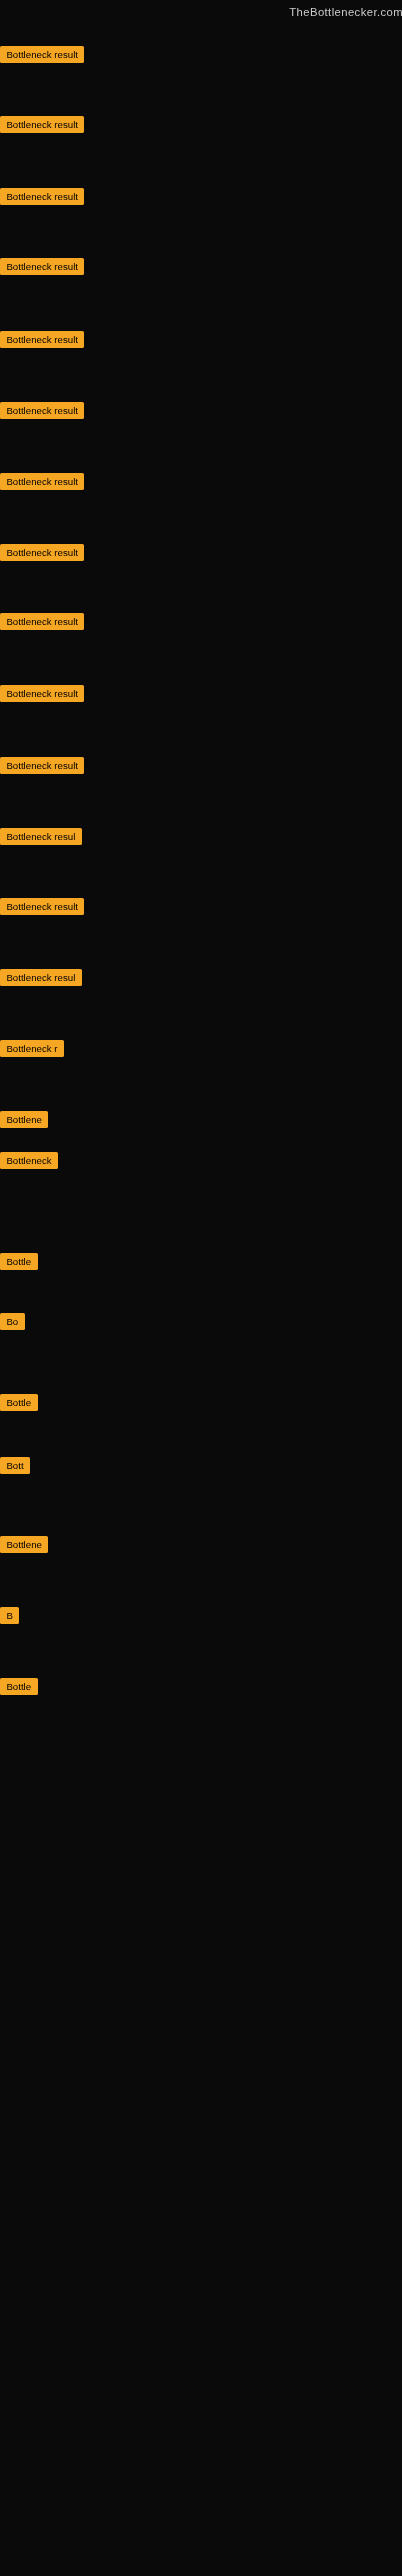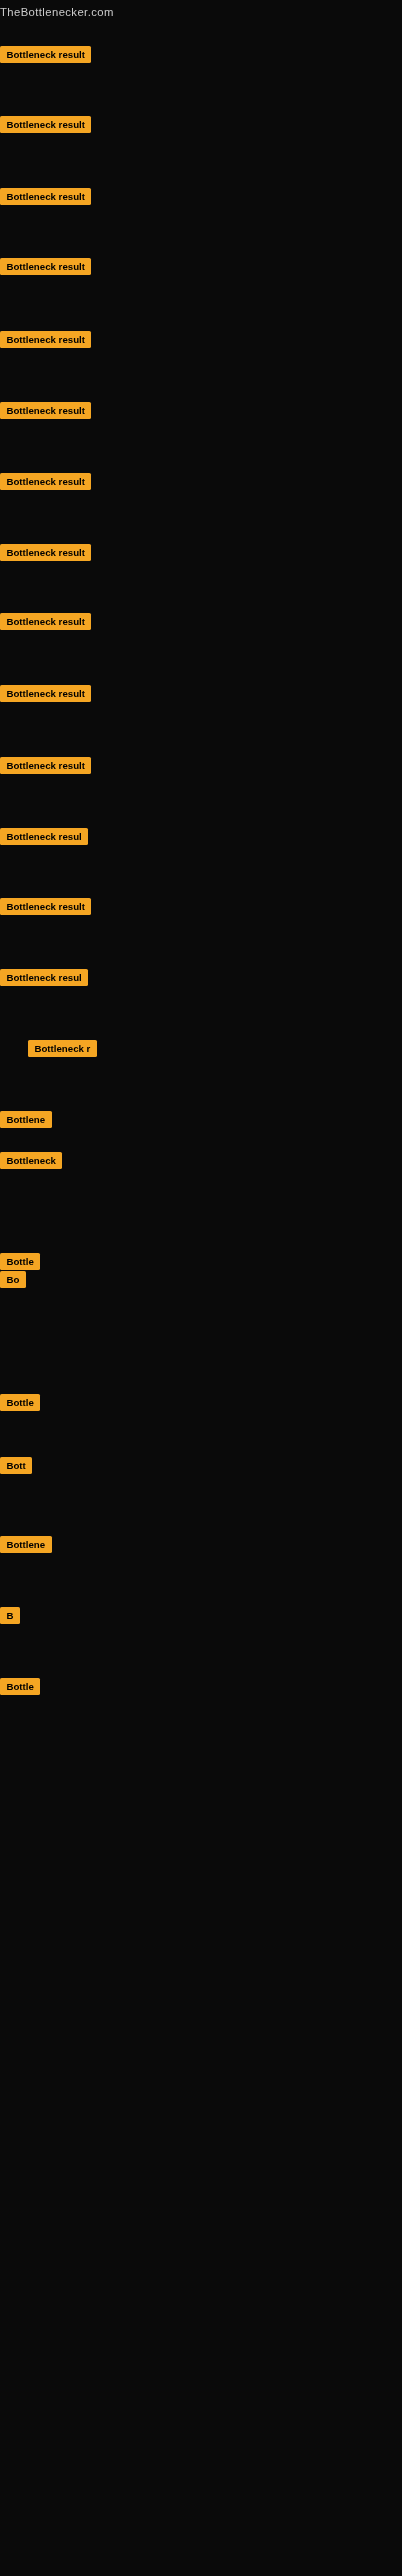--- a/index.html
+++ b/index.html
@@ -10,37 +10,37 @@
 
     body {
       width: 403px;
       min-height: 2576px;
       background-color: #0a0a0a;
       font-family: Arial, sans-serif;
       position: relative;
     }
 
     .site-title {
-      text-align: left;
+      text-align: right;
       color: #cccccc;
       font-size: 11.3px;
       padding: 6.4px 0 3.2px 0;
       letter-spacing: 0.4px;
     }
 
     .bottleneck-item {
       position: absolute;
       left: 0;
     }
 
     .bottleneck-badge {
       background-color: #f5a623;
       color: #000000;
       font-size: 9.7px;
-      font-weight: bold;
+      font-weight: normal;
       padding: 3.2px 6.4px;
       display: inline-block;
       border-radius: 1.6px;
       white-space: nowrap;
       overflow: hidden;
     }
   </style>
 </head>
 <body>
 
@@ -56,24 +56,24 @@
     <div class="bottleneck-item" style="top: 331px;"><span class="bottleneck-badge" style="max-width: 109px;">Bottleneck result</span></div>
     <div class="bottleneck-item" style="top: 402px;"><span class="bottleneck-badge" style="max-width: 109px;">Bottleneck result</span></div>
     <div class="bottleneck-item" style="top: 473px;"><span class="bottleneck-badge" style="max-width: 109px;">Bottleneck result</span></div>
     <div class="bottleneck-item" style="top: 544px;"><span class="bottleneck-badge" style="max-width: 109px;">Bottleneck result</span></div>
     <div class="bottleneck-item" style="top: 613px;"><span class="bottleneck-badge" style="max-width: 109px;">Bottleneck result</span></div>
     <div class="bottleneck-item" style="top: 685px;"><span class="bottleneck-badge" style="max-width: 109px;">Bottleneck result</span></div>
     <div class="bottleneck-item" style="top: 757px;"><span class="bottleneck-badge" style="max-width: 109px;">Bottleneck result</span></div>
     <div class="bottleneck-item" style="top: 828px;"><span class="bottleneck-badge" style="max-width: 101px;">Bottleneck resul</span></div>
     <div class="bottleneck-item" style="top: 898px;"><span class="bottleneck-badge" style="max-width: 109px;">Bottleneck result</span></div>
     <div class="bottleneck-item" style="top: 969px;"><span class="bottleneck-badge" style="max-width: 101px;">Bottleneck resul</span></div>
-    <div class="bottleneck-item" style="top: 1040px;"><span class="bottleneck-badge" style="max-width: 77px; margin-left: 28px;">Bottleneck r</span></div>
+    <div class="bottleneck-item" style="top: 1040px;"><span class="bottleneck-badge" style="max-width: 77px;">Bottleneck r</span></div>
     <div class="bottleneck-item" style="top: 1111px;"><span class="bottleneck-badge" style="max-width: 65px;">Bottlene</span></div>
     <div class="bottleneck-item" style="top: 1152px;"><span class="bottleneck-badge" style="max-width: 71px;">Bottleneck</span></div>
     <div class="bottleneck-item" style="top: 1253px;"><span class="bottleneck-badge" style="max-width: 53px;">Bottle</span></div>
-    <div class="bottleneck-item" style="top: 1271px;"><span class="bottleneck-badge" style="max-width: 32px;">Bo</span></div>
+    <div class="bottleneck-item" style="top: 1313px;"><span class="bottleneck-badge" style="max-width: 32px;">Bo</span></div>
     <div class="bottleneck-item" style="top: 1394px;"><span class="bottleneck-badge" style="max-width: 53px;">Bottle</span></div>
     <div class="bottleneck-item" style="top: 1457px;"><span class="bottleneck-badge" style="max-width: 42px;">Bott</span></div>
     <div class="bottleneck-item" style="top: 1536px;"><span class="bottleneck-badge" style="max-width: 65px;">Bottlene</span></div>
     <div class="bottleneck-item" style="top: 1607px;"><span class="bottleneck-badge" style="max-width: 24px;">B</span></div>
     <div class="bottleneck-item" style="top: 1678px;"><span class="bottleneck-badge" style="max-width: 53px;">Bottle</span></div>
   </div>
 
 
 </body></html>

